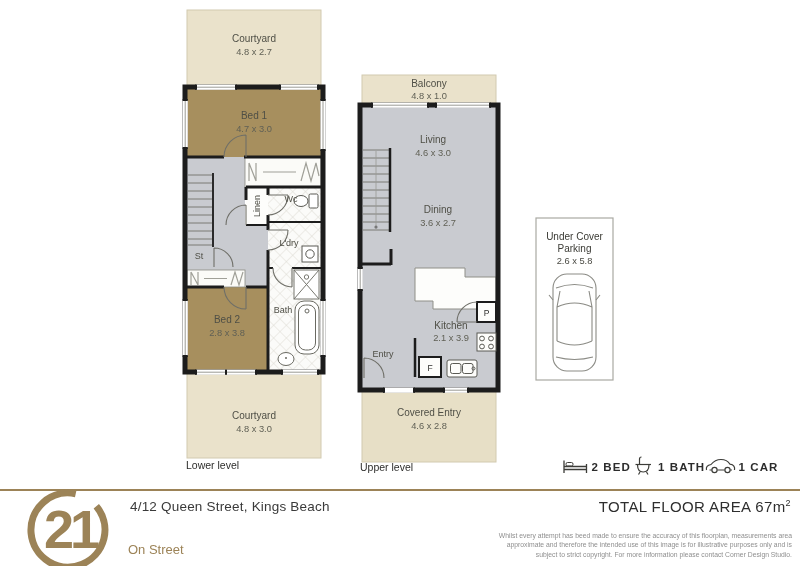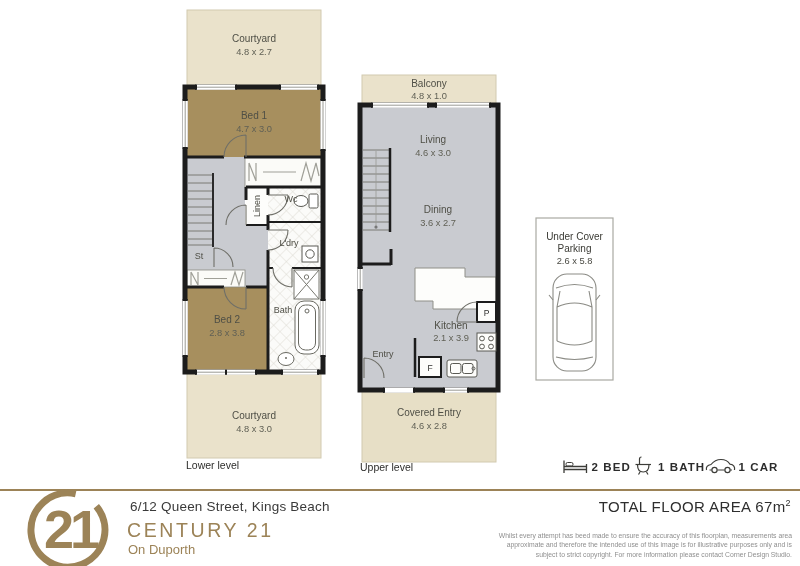--- a/index.html
+++ b/index.html
@@ -284,23 +284,22 @@
   </g>
 </svg>
 
 <div class="gold-line"></div>
 
 <svg class="logo-svg" width="106" height="80" viewBox="0 0 106 80">
   <path d="M78.3 20.2 A37 37 0 1 1 57.7 7.8" stroke="#9c8357" stroke-width="7" fill="none"></path>
   <text x="52" y="62" text-anchor="middle" font-size="54" font-weight="bold" fill="#9c8357" letter-spacing="-4">21</text>
 </svg>
 
-<div class="address">6/12 Queen Street, Kings Beach</div>
-<div class="brand">CENTURY 21</div>
-<div class="office">On Duporth</div>
+<div class="address">4/12 Queen Street, Kings Beach</div>
+<div class="office">On Street</div>
 <div class="total"><span>TOTAL FLOOR AREA 67m</span><sup>2</sup></div>
 <div class="disc">
   <div>Whilst every attempt has beed made to ensure the accuracy of this floorplan, measurements area</div>
   <div>approximate and therefore the intended use of this image is for illustrative purposes only and is</div>
   <div>subject to strict copyright. For more information please contact Corner Design Studio.</div>
 </div>
 
 </div>
 
 </body></html>

